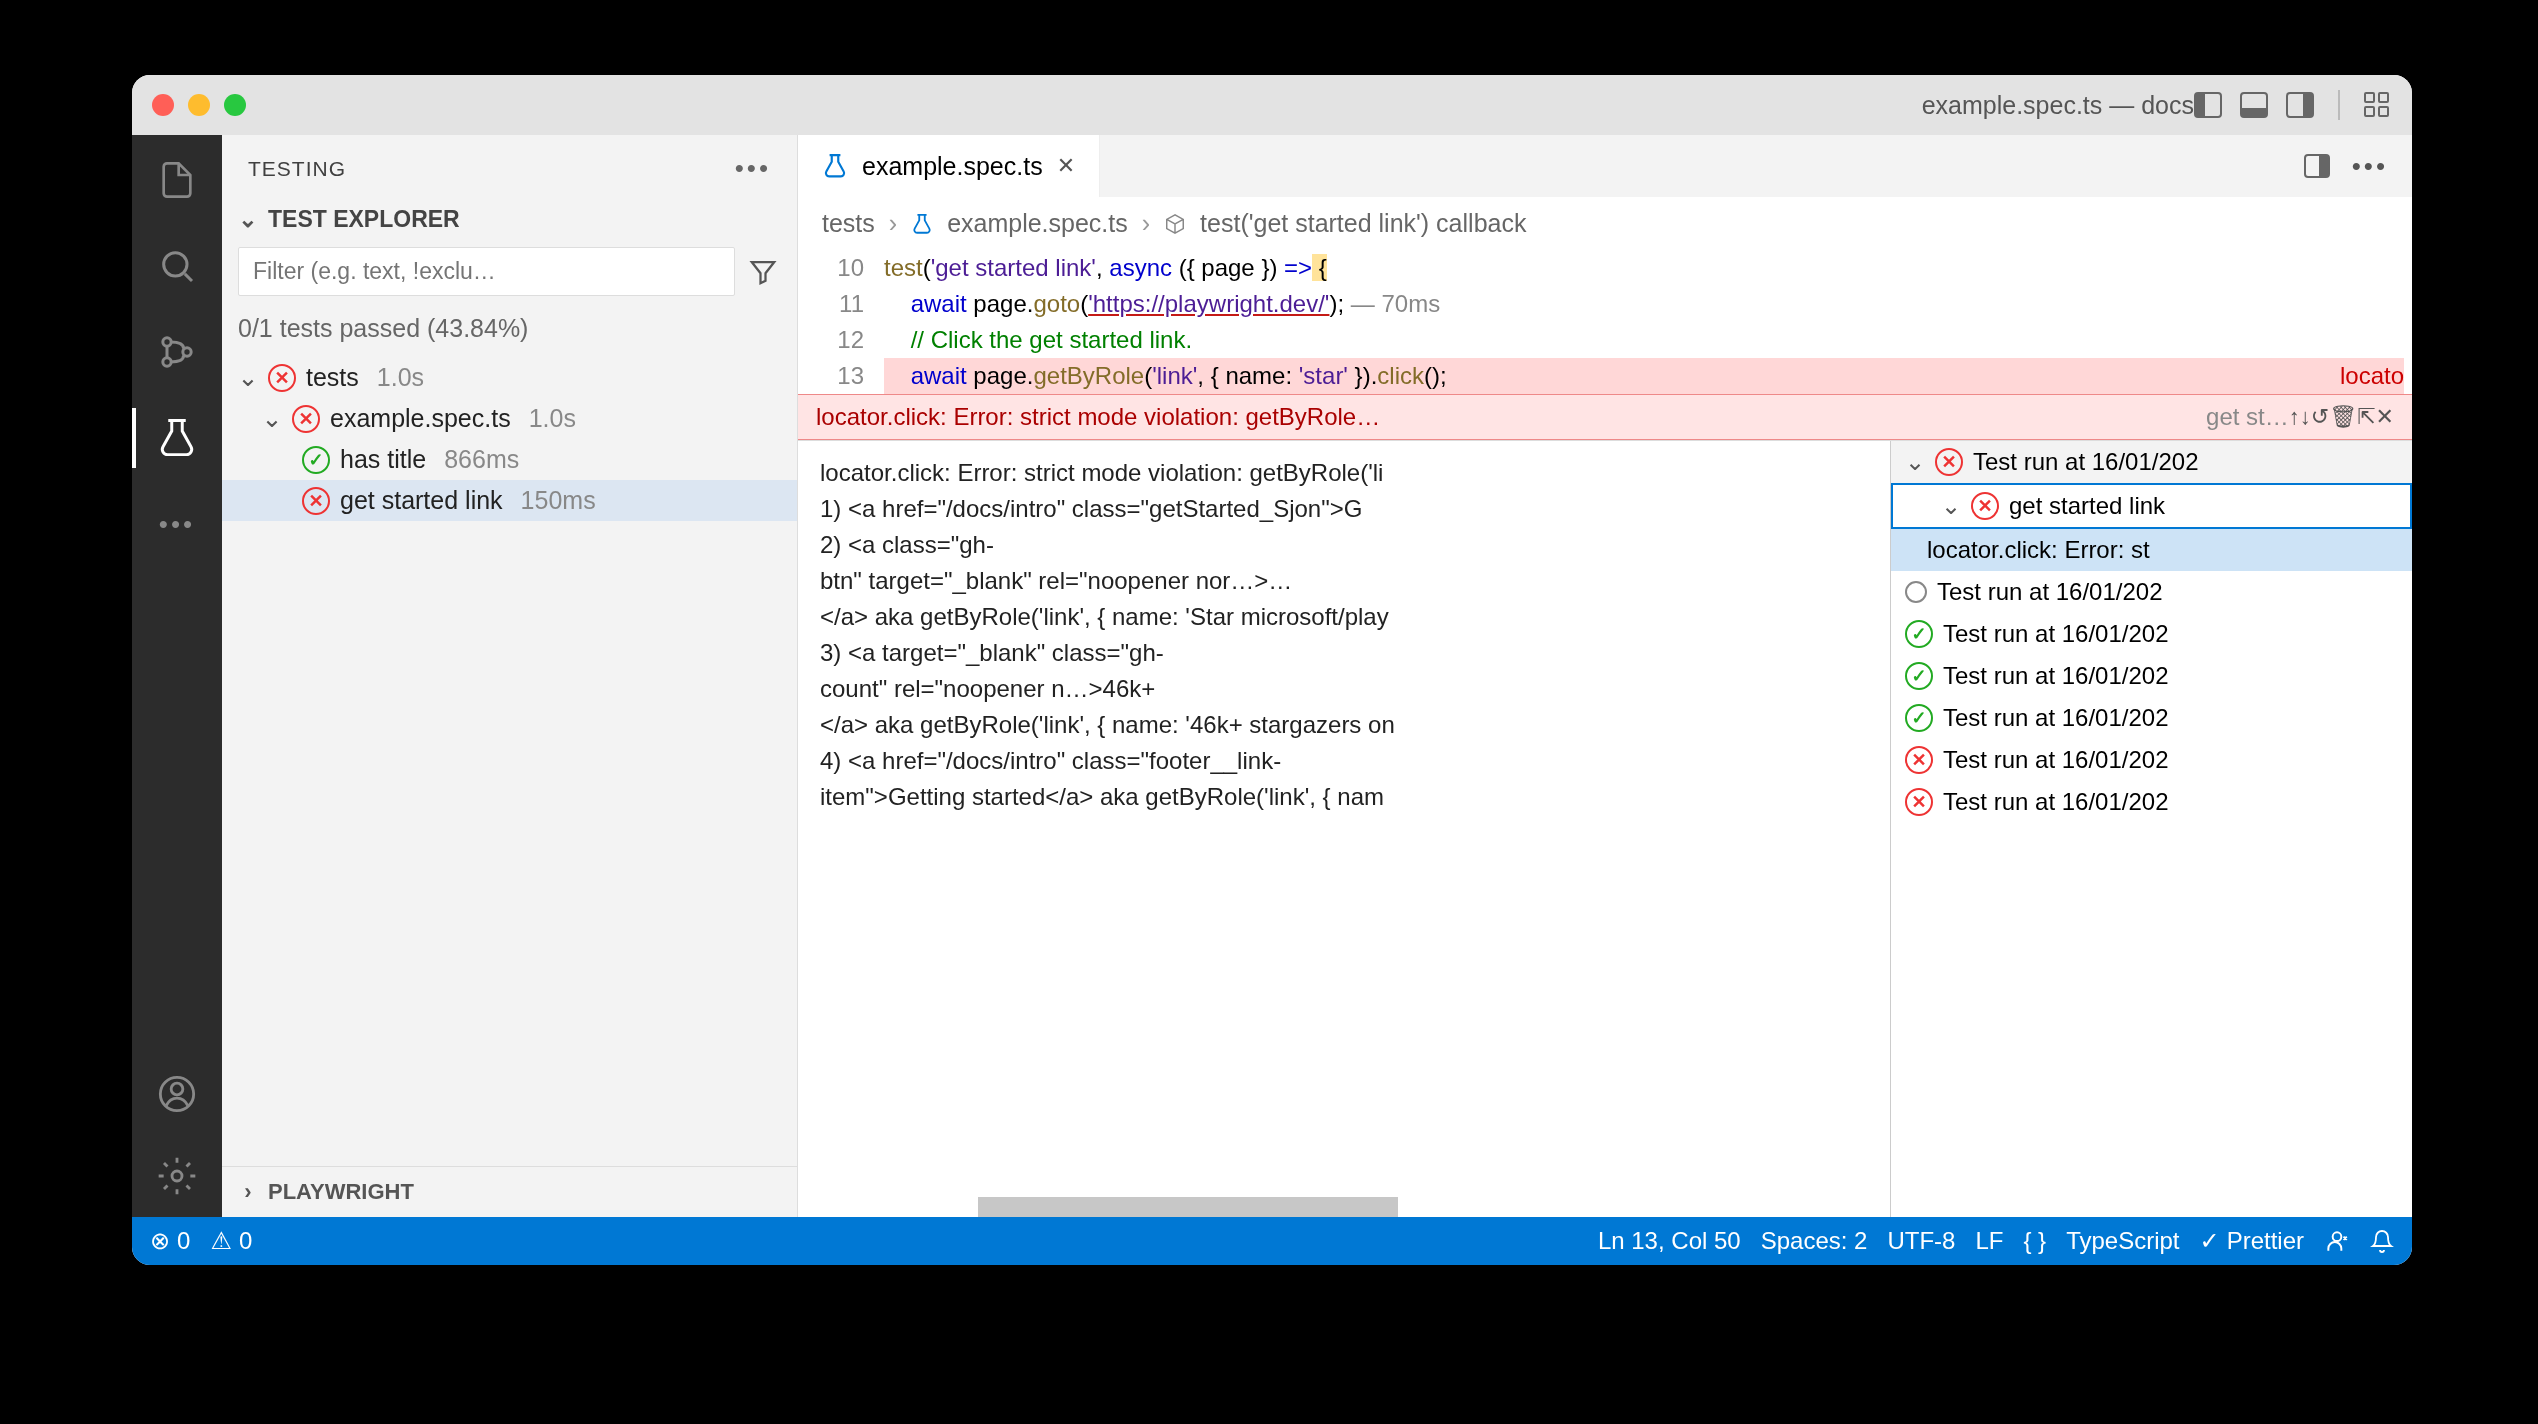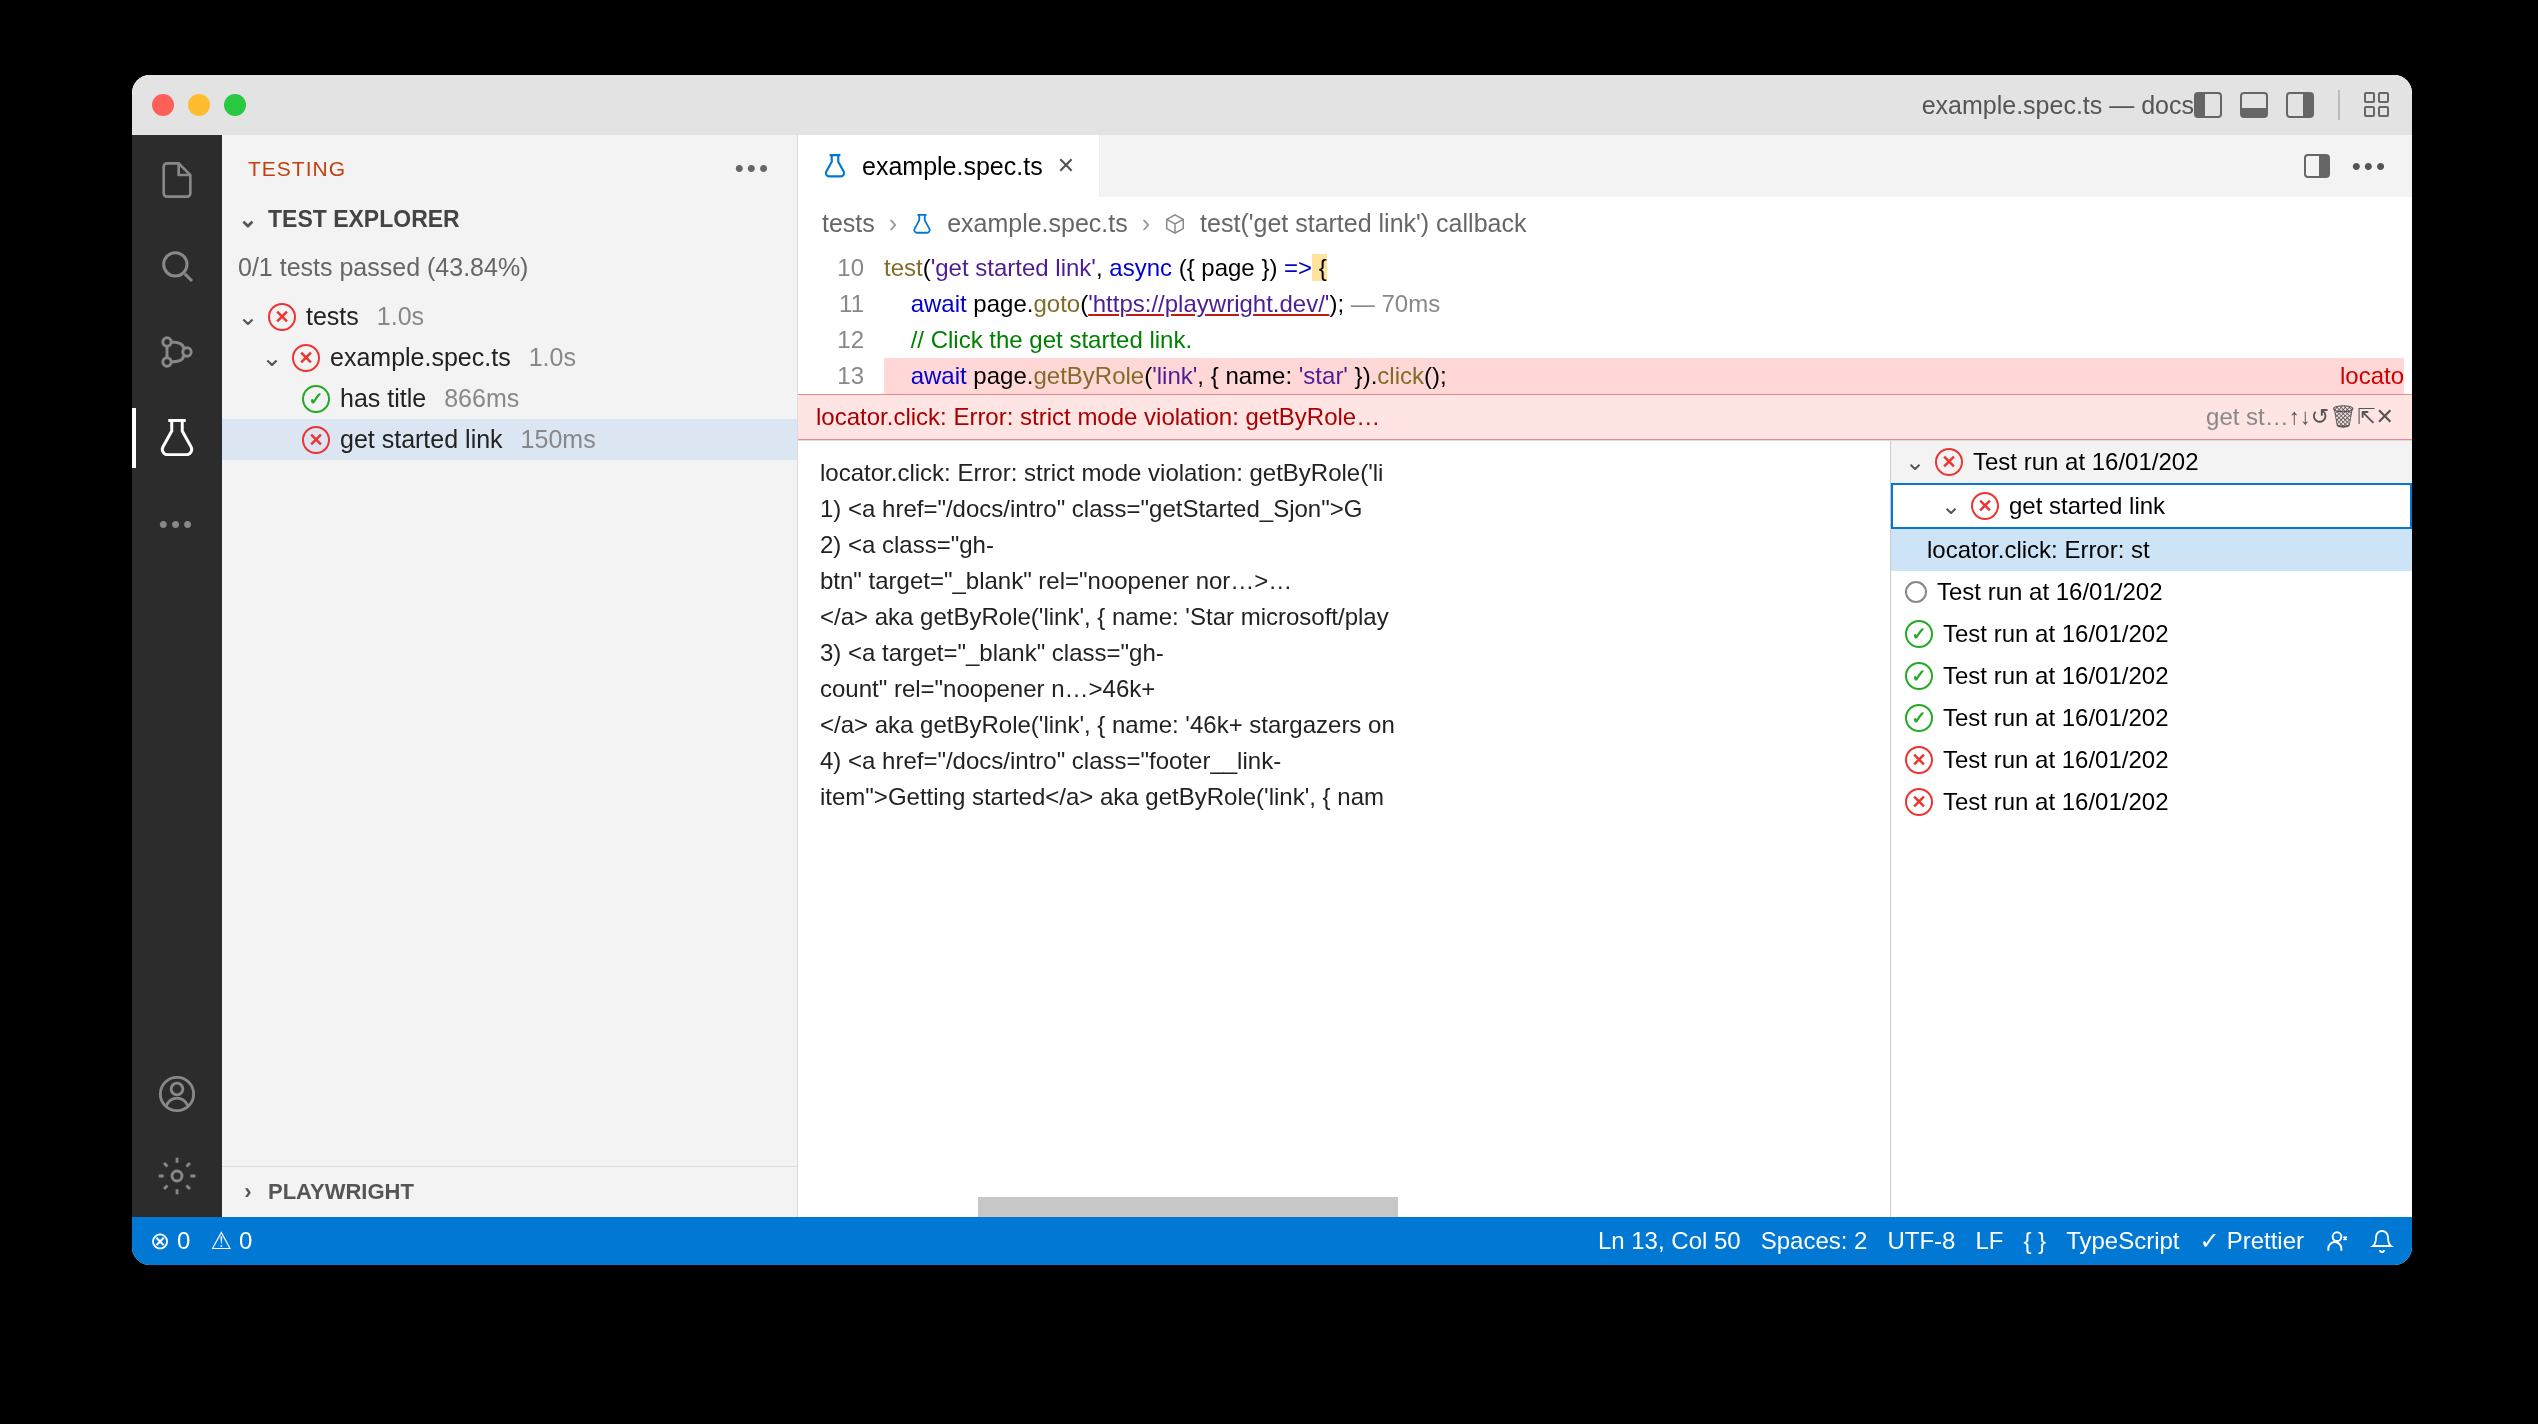--- a/index.html
+++ b/index.html
@@ -23,21 +23,21 @@
 .tbsep{width:2px;height:30px;background:#bbb;margin:0 6px}
 .body{flex:1;display:flex;overflow:hidden}
 .activitybar{width:90px;background:#2c2c2c;display:flex;flex-direction:column;align-items:center;padding-top:24px;gap:44px;position:relative}
 .abicon{width:42px;height:42px;display:flex;align-items:center;justify-content:center;color:#888;cursor:pointer}
 .abicon.active{color:#fff}
 .abicon.active::before{content:"";position:absolute;left:0;width:4px;height:60px;background:#fff}
 .ab-bottom{margin-top:auto;margin-bottom:20px;display:flex;flex-direction:column;gap:40px;align-items:center}
 .dots3{letter-spacing:3px;font-size:26px}
 .sidebar{width:576px;background:#f3f3f3;display:flex;flex-direction:column;border-right:1px solid #ddd}
 .sb-header{display:flex;align-items:center;justify-content:space-between;padding:18px 26px 14px}
-.sb-title{font-size:21px;color:#c2410c;letter-spacing:1px}
+.sb-title{font-size:21px;color:#404040;letter-spacing:1px}
 .sb-section{padding:8px 16px;font-size:23px;font-weight:700;color:#444;display:flex;align-items:center;gap:10px}
 .sb-filter{display:flex;align-items:center;padding:6px 16px;gap:10px}
 .sb-input{flex:1;background:#fff;border:1px solid #ddd;padding:10px 14px;font-size:23px;color:#999;border-radius:2px}
 .filter-icon{width:36px;height:36px;display:flex;align-items:center;justify-content:center}
 .sb-status{padding:12px 16px 8px;font-size:25px;color:#666}
 .tree{padding:6px 0;font-size:25px}
 .tree-row{display:flex;align-items:center;padding:6px 0 6px 16px;gap:10px;cursor:pointer}
 .tree-row.sel{background:#dce6f2}
 .chev{width:20px;display:inline-flex;justify-content:center;color:#555}
 .tname{color:#222}
@@ -167,20 +167,28 @@
 
     <div class="sidebar">
       <div class="sb-header">
         <span class="sb-title">TESTING</span>
         <span class="dots3" style="color:#666">•••</span>
       </div>
       <div class="sb-section">
         <span class="chev">⌄</span>
         <span>TEST EXPLORER</span>
       </div>
+      <div class="sb-filter">
+        <input class="sb-input" placeholder="Filter (e.g. text, !exclu…" style="">
+        <div class="filter-icon">
+            <svg width="30" height="30" viewBox="0 0 24 24" fill="none" stroke="#555" stroke-width="1.8">
+              <path d="M3 4h18l-7 9v6l-4 2v-8L3 4z"></path>
+            </svg>
+          </div>
+      </div>
       <div class="sb-status">0/1 tests passed (43.84%)</div>
       <div class="tree">
         <div class="tree-row">
           <span class="chev">⌄</span>
           <span class="icon-circle ic-fail">✕</span>
           <span class="tname">tests</span>
           <span class="ttime">1.0s</span>
         </div>
         <div class="tree-row indent1">
           <span class="chev">⌄</span>

